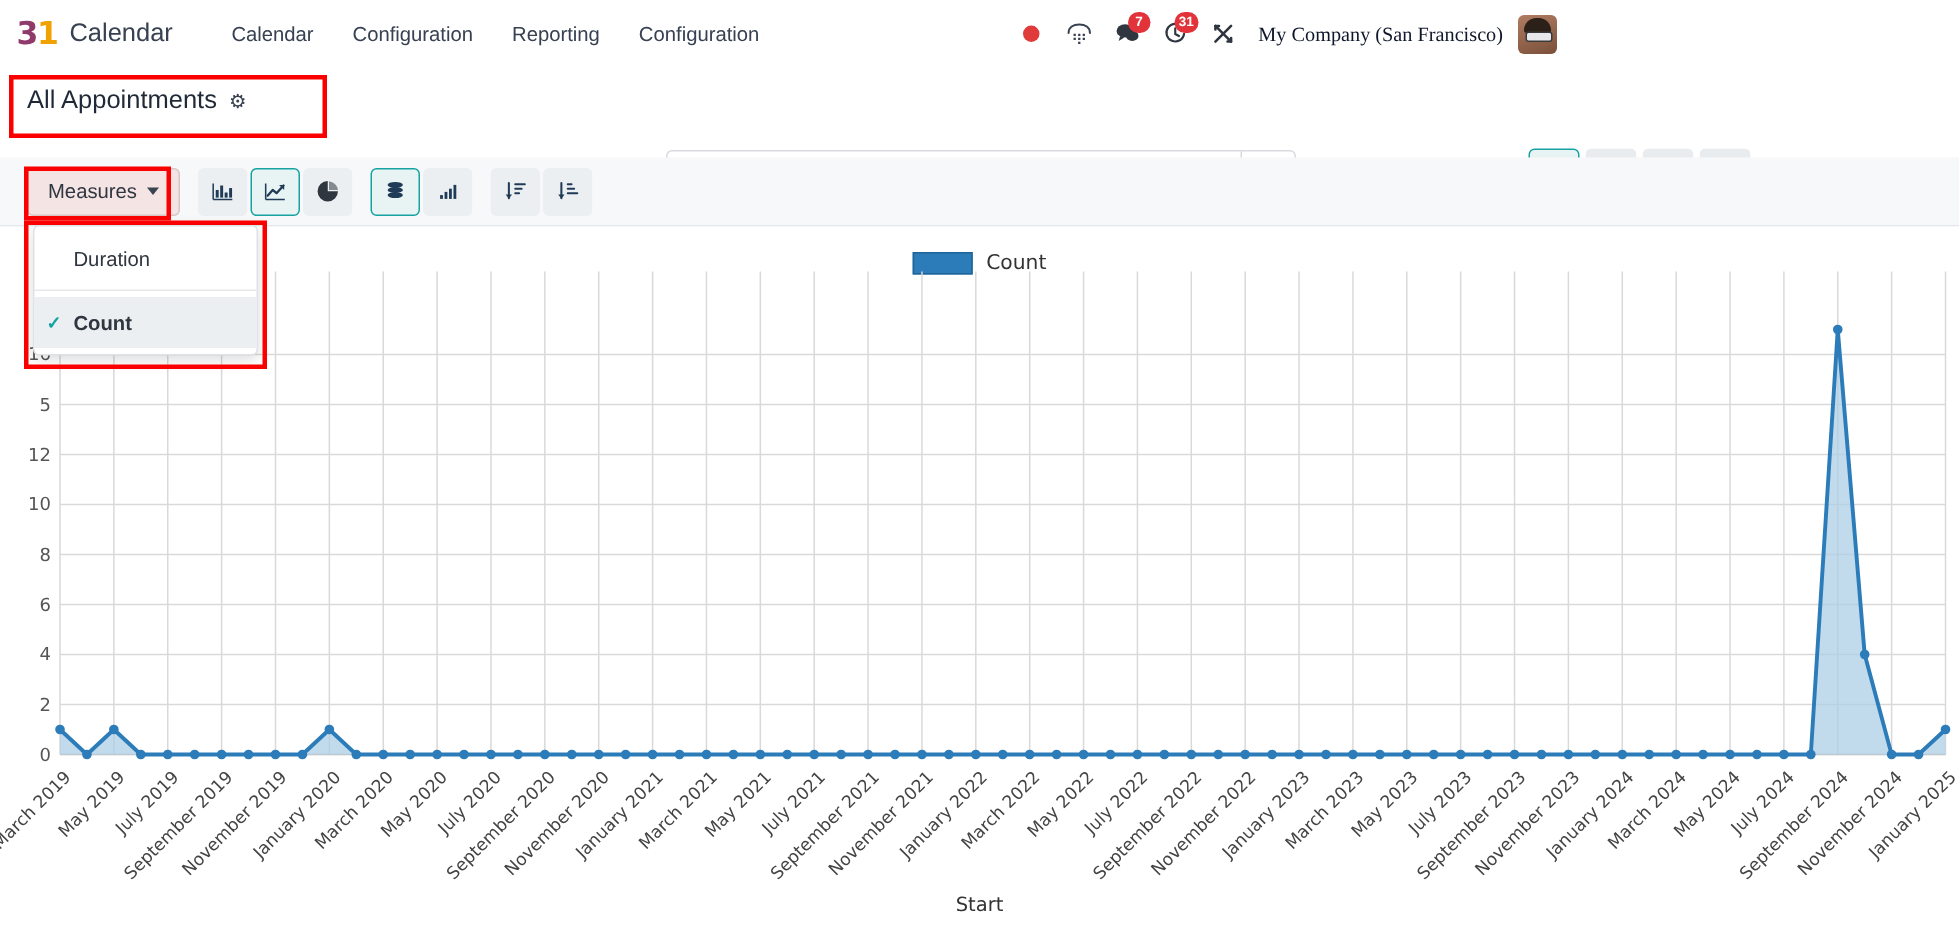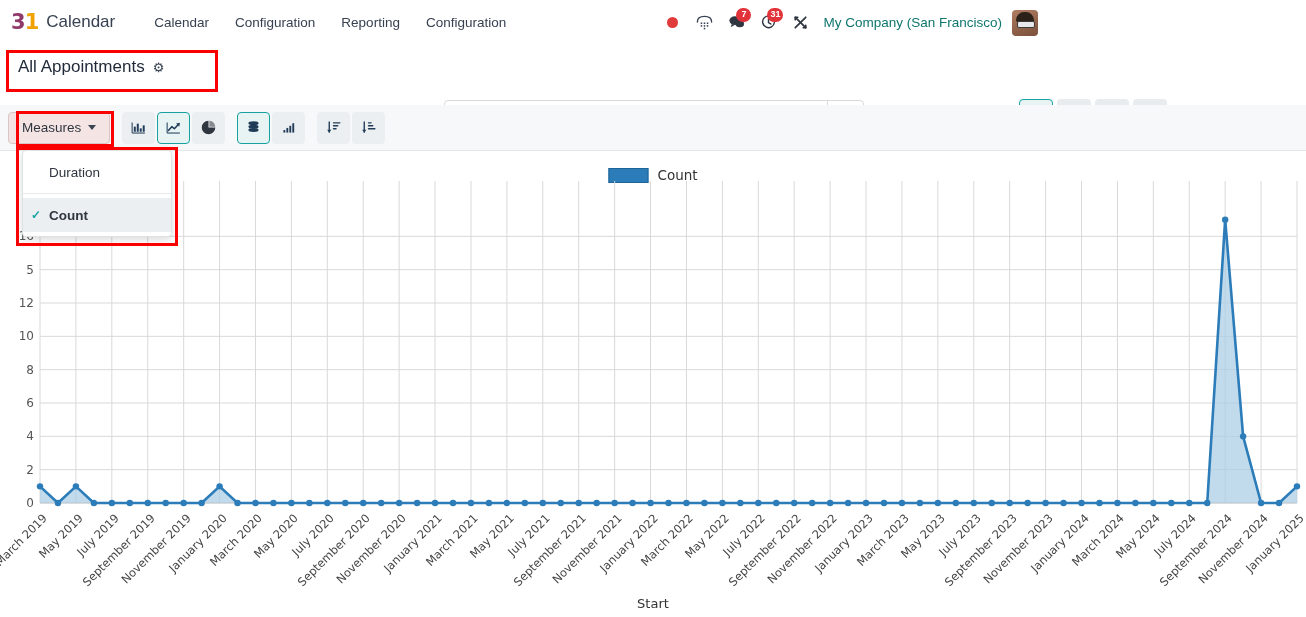--- a/index.html
+++ b/index.html
@@ -49,22 +49,23 @@
   .rec-dot { width: 11px; height: 11px; border-radius: 50%; background: #e03b3b; }
   .badge {
     position: absolute; top: 0px; right: 0px;
     background: #e2333a; color: #fff;
     font-size: 9px; font-weight: 700;
     min-width: 15px; height: 14px; border-radius: 7px;
     display: flex; align-items: center; justify-content: center;
     padding: 0 3px; line-height: 1;
   }
   .company-name {
-    font-size: 13.5px; color: #0f766e; margin: 0 8px 0 6px; cursor: pointer;
+    font-size: 13.5px; color: #0f172a; margin: 0 8px 0 6px; cursor: pointer;
     white-space: nowrap;
+    font-family: Liberation Serif, serif;
   }
   .avatar {
     width: 26px; height: 26px; border-radius: 4px;
     background: linear-gradient(160deg, #b07d62 0%, #7a4f3a 100%);
     position: relative; overflow: hidden; cursor: pointer;
     margin-right: 4px;
   }
   .avatar::before {
     content: ""; position: absolute; left: 4px; top: 2px;
     width: 18px; height: 10px; border-radius: 9px 9px 2px 2px;
@@ -122,21 +123,21 @@
   }
   .view-btn.active {
     background: #e8f4f3; border: 1px solid #17a2a2;
   }
 
   
   .subtoolbar {
     position: absolute; top: 105px; left: 0;
     width: 1306px; height: 46px;
     background: #f7f8f9; border-bottom: 1px solid #e4e7ea;
-    display: flex; align-items: center; padding-left: 8px;
+    display: flex; align-items: center; padding-left: 18px;
   }
   .measures-btn {
     height: 32px; padding: 0 13px; border-radius: 4px;
     background: #f5e4e4; border: 1px solid #d9c5c5;
     display: flex; align-items: center; gap: 7px;
     font-size: 13.5px; color: #2f3640; cursor: pointer;
   }
   .caret-down {
     width: 0; height: 0;
     border-left: 4px solid transparent; border-right: 4px solid transparent;

